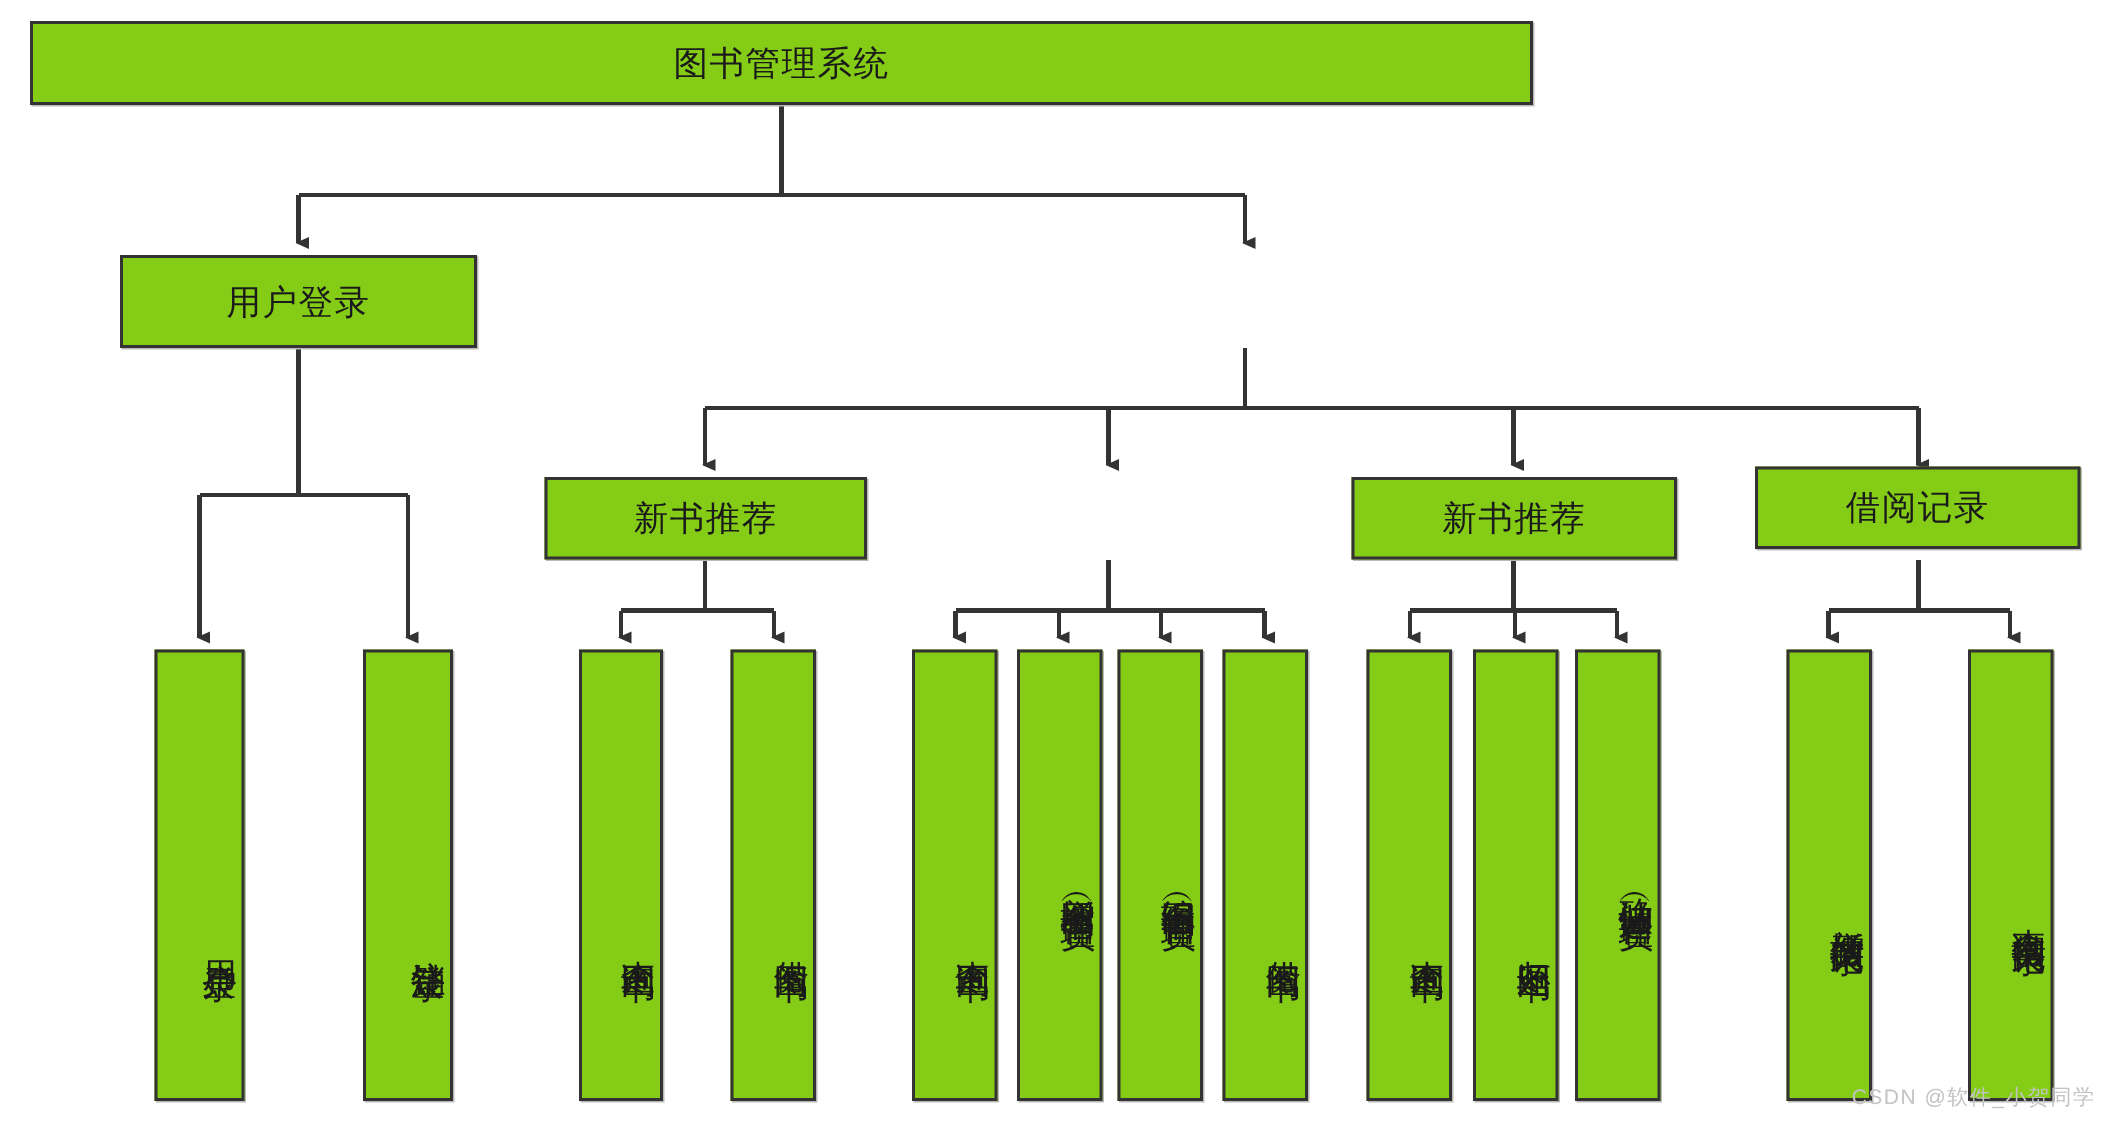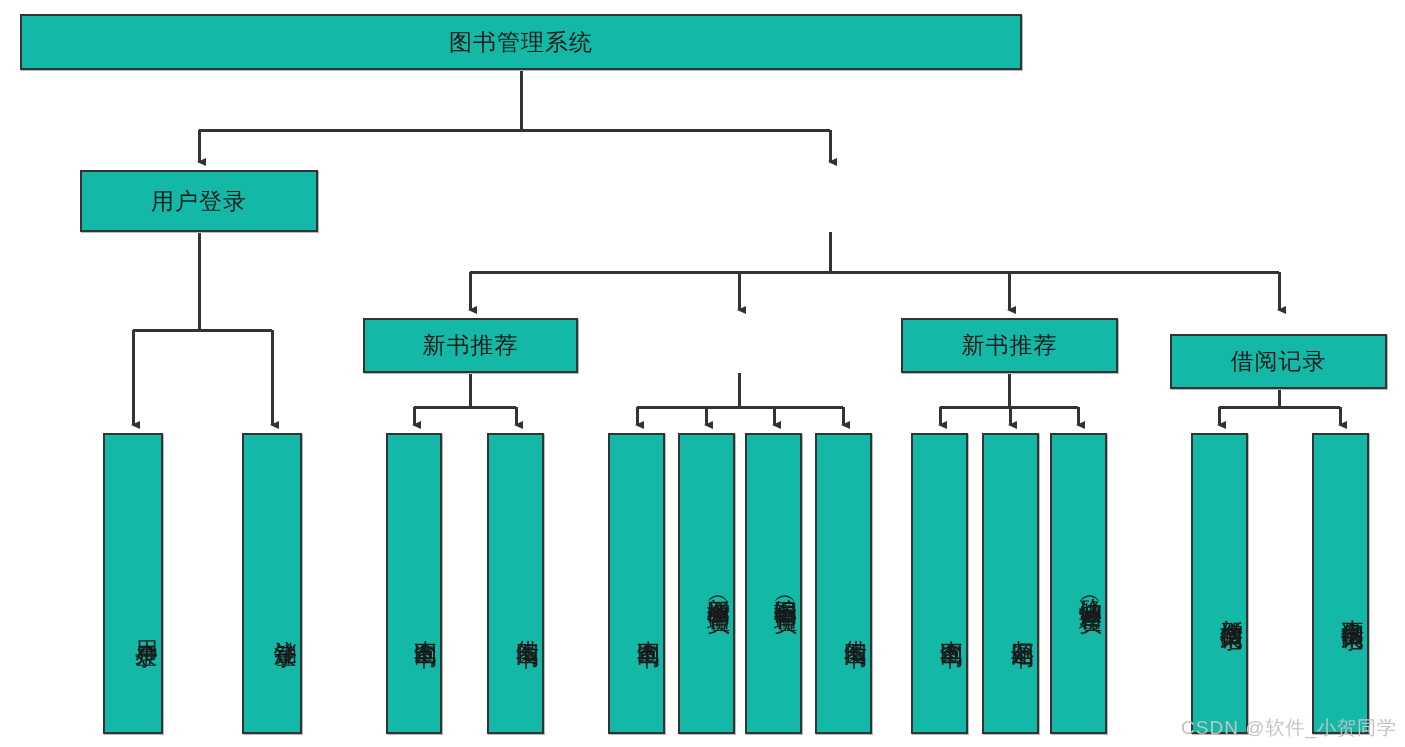--- a/index.html
+++ b/index.html
@@ -18,21 +18,21 @@
     position: absolute;
     left: 0;
     top: 0;
     width: 1405px;
     height: 747px;
   }
   .node {
     position: absolute;
     box-sizing: border-box;
     border: 2px solid #333333;
-    background: #14b8a6;
+    background: #84cc16;
     display: flex;
     align-items: center;
     justify-content: center;
     color: #1a1a1a;
     box-shadow: 1px 1px 0 0 #b9b9b9;
   }
   .node.horiz {
     font-size: 23px;
     letter-spacing: 1px;
   }
@@ -59,21 +59,21 @@
     left: 0;
     top: 0;
     width: 1405px;
     height: 747px;
     pointer-events: none;
   }
   .watermark {
     position: absolute;
     right: 8px;
     bottom: 6px;
-    font-size: 19px;
+    font-size: 14px;
     color: #c3c3c3;
     letter-spacing: 1px;
     white-space: nowrap;
   }
 </style>
 </head>
 <body>
 
 <div id="canvas">
 
@@ -135,21 +135,21 @@
   <div class="node horiz" style="left:80px; top:170px; width:238px; height:62px;">
     <span class="label">用户登录</span>
   </div>
 
   <div class="node horiz" style="left:363px; top:318px; width:215px; height:55px;">
     <span class="label">新书推荐</span>
   </div>
   <div class="node horiz" style="left:901px; top:318px; width:217px; height:55px;">
     <span class="label">新书推荐</span>
   </div>
-  <div class="node horiz" style="left:1170px; top:334px; width:217px; height:55px;">
+  <div class="node horiz" style="left:1170px; top:311px; width:217px; height:55px;">
     <span class="label">借阅记录</span>
   </div>
 
   <div class="node vert" style="left:103px; top:433px; width:60px; height:301px; padding-top:84px;">
     <span class="label">用户登录</span>
   </div>
   <div class="node vert" style="left:242px; top:433px; width:60px; height:301px; padding-top:84px;">
     <span class="label">注销登录</span>
   </div>
 

